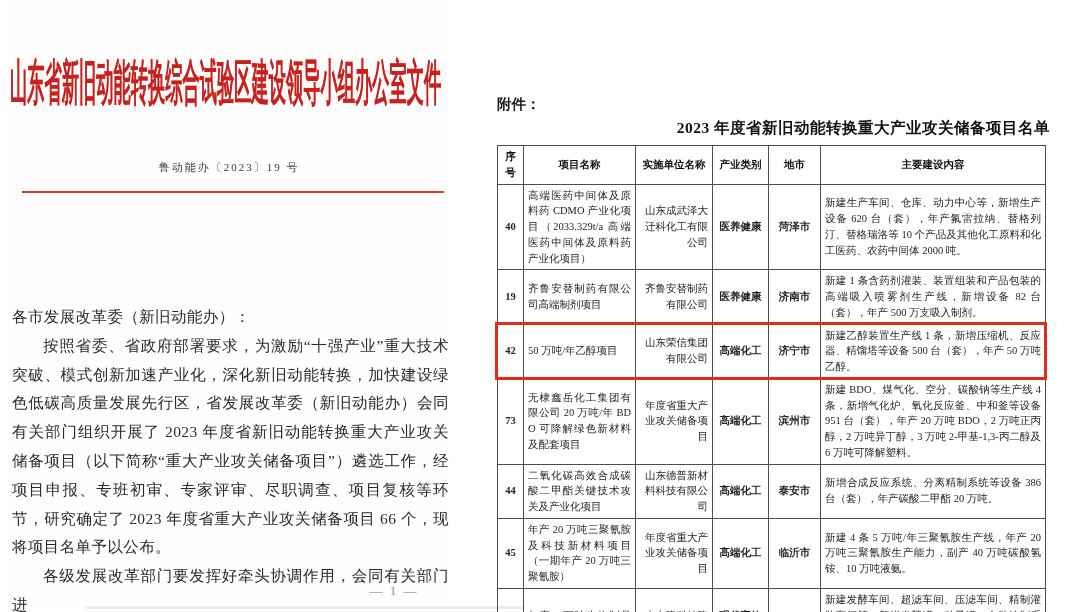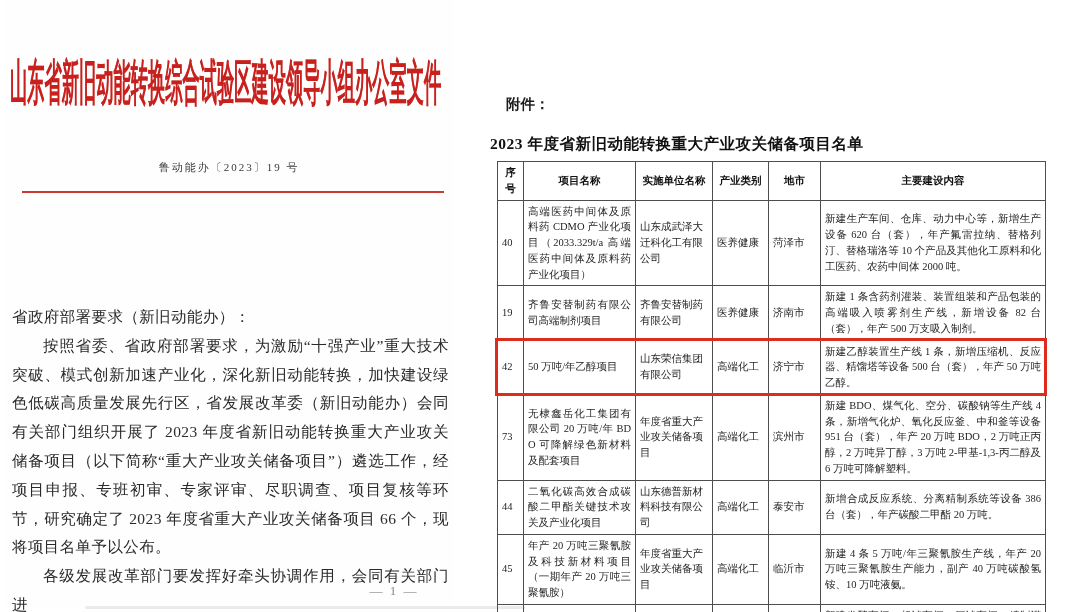--- a/index.html
+++ b/index.html
@@ -33,56 +33,56 @@
   }
   .doc-body p.indent { text-indent:2em; }
   .page-footer {
     position:absolute; left:340px; top:583px; width:100px; text-align:center;
     font-size:13px; color:#8a8a8a; letter-spacing:2px;
   }
   .bottom-smudge { position:absolute; left:85px; top:606px; width:440px; height:3px; background:#e2e2e2; opacity:.7; border-radius:2px; }
 
   
   .right-page { position:absolute; left:490px; top:95px; width:570px; }
-  .attach-label { font-size:14.5px; font-weight:bold; color:#1c1c1c; margin-left:16px; }
-  .table-title { width:560px; text-align:left; font-size:15.5px; font-weight:bold; color:#111; margin-top:20px; letter-spacing:0.5px; }
+  .attach-label { font-size:14.5px; font-weight:bold; color:#1c1c1c; margin-left:7px; }
+  .table-title { width:560px; text-align:right; font-size:15.5px; font-weight:bold; color:#111; margin-top:4px; letter-spacing:0.5px; }
   .table-wrap { position:relative; margin-left:7px; margin-top:6px; width:548px; }
   table.projects { width:548px; table-layout:fixed; border-collapse:collapse; }
   table.projects th, table.projects td {
     border:1px solid #4d4d4d; vertical-align:middle;
     font-size:10.5px; line-height:1.5; padding:3px 4px; color:#242424;
     word-break:break-all;
   }
   table.projects th {
     font-family:"Liberation Sans","DejaVu Sans",sans-serif;
     font-weight:bold; text-align:center; font-size:10.5px; height:36px; color:#111;
   }
   col.c-no{width:26px;} col.c-name{width:112px;} col.c-unit{width:77px;}
   col.c-ind{width:56px;} col.c-city{width:52px;} col.c-main{width:225px;}
-  td.col-no, td.col-industry, td.col-city { text-align:left; }
+  td.col-no, td.col-industry, td.col-city { text-align:center;font-weight:bold; }
   td.col-name, td.col-content { text-align:justify; }
-  td.col-unit { text-align:left; }
+  td.col-unit { text-align:right; }
   .hl-box {
     position:absolute; left:-2px; width:552px; border:3px solid #dd2b1c;
     pointer-events:none; z-index:5;
   }
 </style>
 </head>
 <body>
 
 <div class="stage">
 
   <div class="left-page">
     <div class="masthead">山东省新旧动能转换综合试验区建设领导小组办公室文件</div>
     <div class="doc-number">鲁动能办〔2023〕19 号</div>
     <div class="red-rule"></div>
     <div class="doc-title">
     </div>
     <div class="doc-body">
-      <p>省政府部署要求（新旧动能办）：</p>
+      <p>各市发展改革委（新旧动能办）：</p>
       <p class="indent">按照省委、省政府部署要求，为激励“十强产业”重大技术突破、模式创新加速产业化，深化新旧动能转换，加快建设绿色低碳高质量发展先行区，省发展改革委（新旧动能办）会同有关部门组织开展了 2023 年度省新旧动能转换重大产业攻关储备项目（以下简称“重大产业攻关储备项目”）遴选工作，经项目申报、专班初审、专家评审、尽职调查、项目复核等环节，研究确定了 2023 年度省重大产业攻关储备项目 66 个，现将项目名单予以公布。</p>
       <p class="indent">各级发展改革部门要发挥好牵头协调作用，会同有关部门进</p>
     </div>
     <div class="page-footer">— 1 —</div>
   </div>
 
   <div class="bottom-smudge"></div>
 
   <div class="right-page">
     <div class="attach-label">附件：</div>

